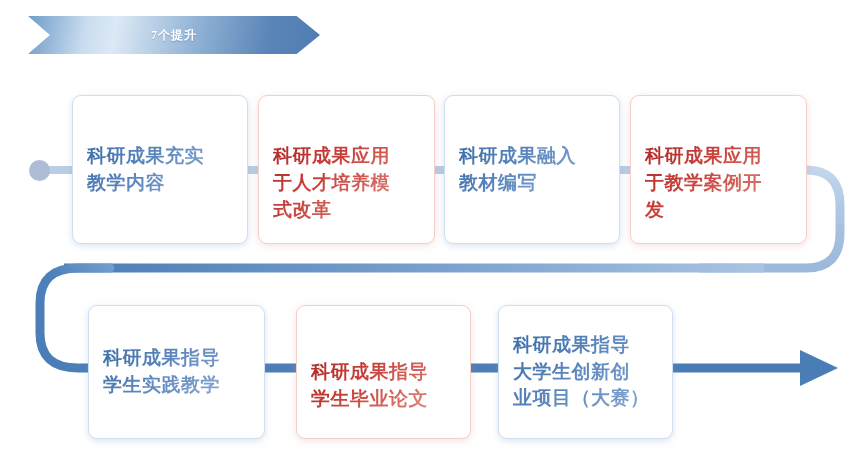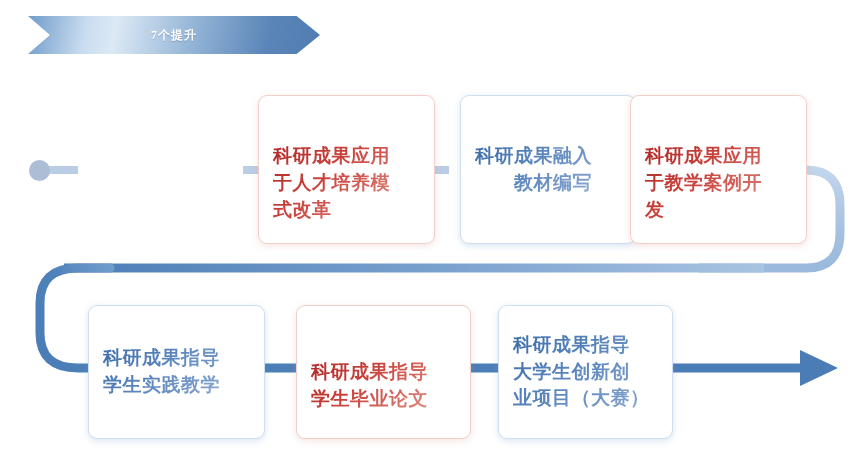--- a/index.html
+++ b/index.html
@@ -102,21 +102,21 @@
     -webkit-background-clip: text;
     background-clip: text;
     color: transparent;
     margin-top: 28px;
     -webkit-text-fill-color: transparent;
   }
 
   
   #node-1 { left: 72px;  top: 95px;  width: 176px; height: 149px; }
   #node-2 { left: 258px; top: 95px;  width: 177px; height: 149px; }
-  #node-3 { left: 460px; top: 95px;  width: 176px; height: 149px; text-align: right; }
+  #node-3 { left: 444px; top: 95px;  width: 176px; height: 149px; }
   #node-4 { left: 630px; top: 95px;  width: 177px; height: 149px; }
   
   #node-5 { left: 88px;  top: 305px; width: 177px; height: 134px; }
   #node-6 { left: 296px; top: 305px; width: 175px; height: 134px; }
   #node-7 { left: 498px; top: 305px; width: 175px; height: 134px; }
 
   
   .start-dot {
     position: absolute;
     left: 29px;
@@ -178,20 +178,24 @@
     </g>
 
     <g>
       <rect x="668" y="363.5" width="140" height="9" fill="#4a7cb5"></rect>
       <polygon points="800,350 838,368 800,386" fill="#4a7cb5"></polygon>
     </g>
   </svg>
 
   <div class="start-dot"></div>
 
+  <div class="node node-blue" id="node-1">
+    <span class="node-text txt-blue">科研成果充实
+教学内容</span>
+  </div>
 
   <div class="node node-red" id="node-2">
     <span class="node-text txt-red">科研成果应用
 于人才培养模
 式改革</span>
   </div>
 
   <div class="node node-blue" id="node-3">
     <span class="node-text txt-blue">科研成果融入
 教材编写</span>

